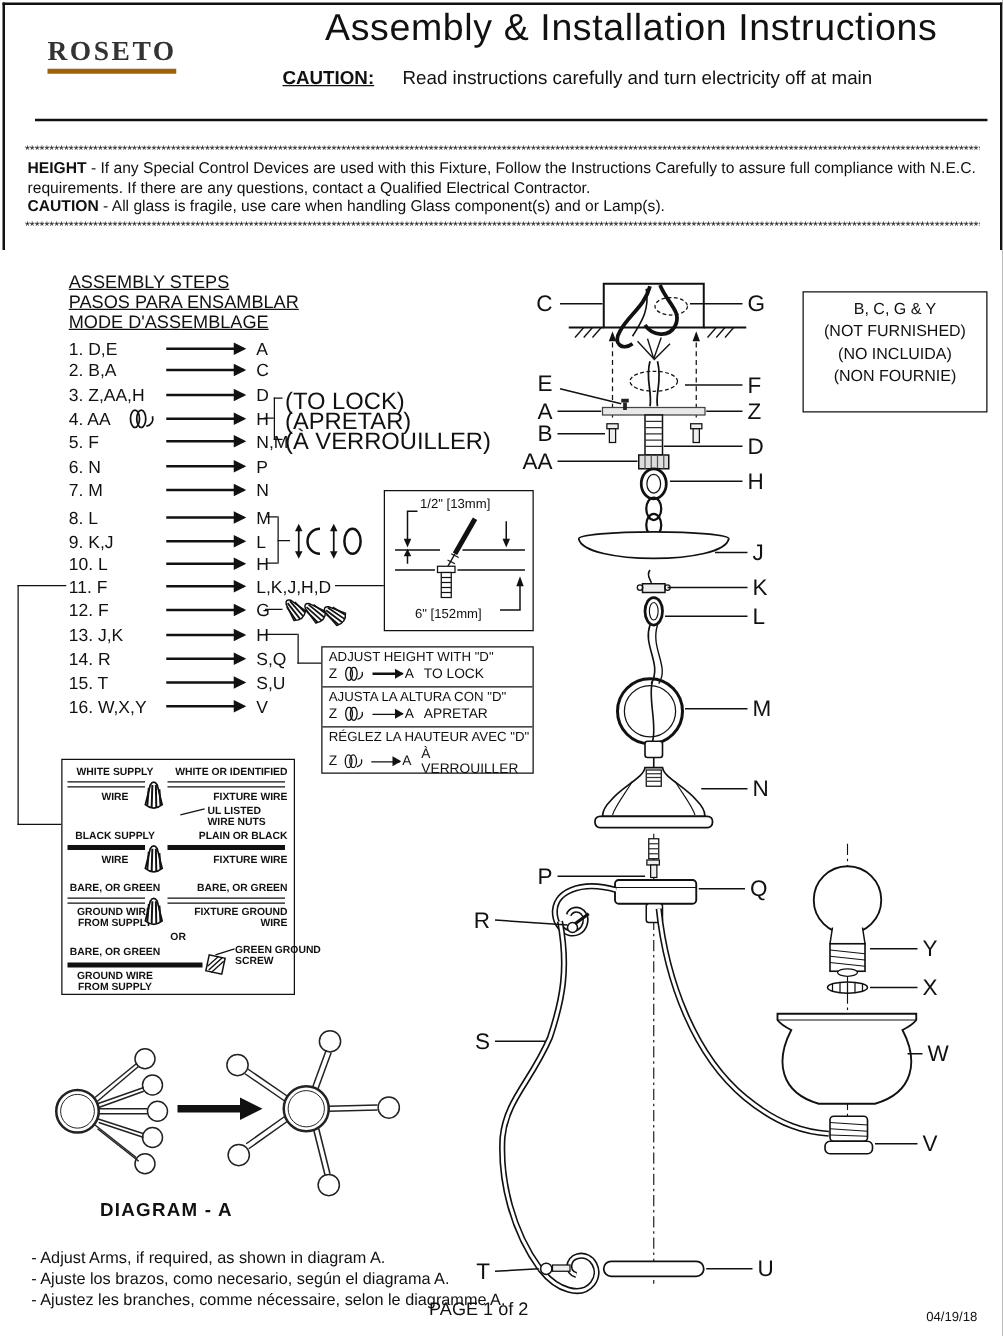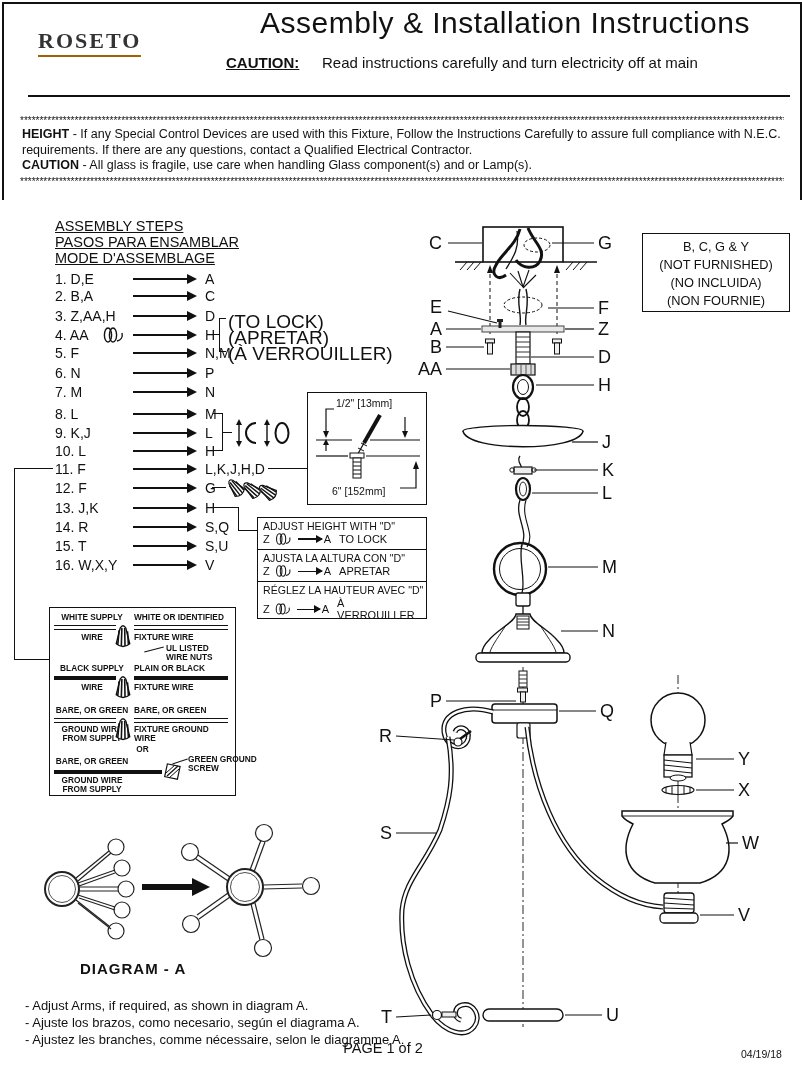--- a/index.html
+++ b/index.html
@@ -1,21 +1,21 @@
 <!DOCTYPE html>
 <html><head>
 <meta charset="utf-8">
 <style>
   html,body{margin:0;padding:0;background:#888;}
   #page{position:relative;width:802px;height:1069px;background:#fff;font-family:"Liberation Sans",sans-serif;color:#111;overflow:hidden;margin:0 auto;}
   .abs{position:absolute;}
   .ln{position:absolute;background:#111;}
   
   .frame{position:absolute;left:2px;top:2px;width:796px;height:196px;border-top:2px solid #111;border-left:2px solid #111;border-right:2px solid #111;}
-  .logo{position:absolute;left:38px;top:28px;font-family:"Liberation Serif",serif;font-size:22px;font-weight:600;letter-spacing:2px;color:#333;border-bottom:2px solid #a16207;padding-bottom:1px;}
+  .logo{position:absolute;left:38px;top:28px;font-family:"Liberation Serif",serif;font-size:22px;font-weight:600;letter-spacing:2px;color:#333;border-bottom:4px solid #a16207;padding-bottom:1px;}
   .title{position:absolute;left:210px;top:6px;width:590px;text-align:center;font-size:30px;letter-spacing:.5px;}
   .cautlab{position:absolute;left:226px;top:54px;font-size:15px;font-weight:bold;text-decoration:underline;}
   .cautline{position:absolute;left:322px;font-size:15px;}
   .hrule{position:absolute;left:28px;top:95px;width:762px;height:2px;background:#111;}
   
   .stars{position:absolute;left:20px;width:764px;font-size:10px;letter-spacing:0;white-space:nowrap;overflow:hidden;}
   .ntext{position:absolute;left:22px;width:764px;font-size:12.5px;line-height:15.5px;}
   .ntext b{font-weight:bold;}
   
   .hd{position:absolute;left:55px;font-size:14.5px;text-decoration:underline;}
@@ -30,25 +30,25 @@
   .mlabel{position:absolute;font-size:10.5px;white-space:nowrap;}
   .adjbox{position:absolute;left:257px;top:517px;width:168px;height:100px;border:1.4px solid #111;}
   .adjcell{position:relative;height:32.2px;border-bottom:1.2px solid #111;padding:2px 5px 0 5px;box-sizing:border-box;}
   .adjcell:last-child{border-bottom:none;}
   .adjtitle{font-size:10.6px;white-space:nowrap;}
   .adjrow{display:flex;align-items:center;font-size:11px;margin-top:1px;}
   .minishaft{position:relative;width:24px;height:1.3px;background:#111;margin:0 2px;}
   .minishaft::after{content:"";position:absolute;right:-1px;top:-3.3px;border-left:7px solid #111;border-top:4px solid transparent;border-bottom:4px solid transparent;}
   .wbox{position:absolute;left:49px;top:607px;width:185px;height:187px;border:1.6px solid #111;font-size:8.3px;font-weight:bold;line-height:9px;}
   .wl{position:absolute;left:2px;width:80px;text-align:center;}
-  .wr{position:absolute;left:84px;width:96px;text-align:left;}
+  .wr{position:absolute;left:84px;width:96px;text-align:right;}
   .wnote{position:absolute;white-space:nowrap;}
   .wire2{position:absolute;height:5px;border-top:1.3px solid #111;border-bottom:1.3px solid #111;box-sizing:border-box;}
   .wire1{position:absolute;height:3.6px;background:#111;}
-  .nfbox{position:absolute;left:642px;top:233px;width:148px;height:79px;border:1.6px solid #111;text-align:center;font-size:12.8px;line-height:18px;padding-top:4px;box-sizing:border-box;}
+  .nfbox{position:absolute;left:642px;top:233px;width:148px;height:97px;border:1.6px solid #111;text-align:center;font-size:12.8px;line-height:18px;padding-top:4px;box-sizing:border-box;}
   
   svg text{font-family:"Liberation Sans",sans-serif;fill:#111;}
   .dtitle{position:absolute;left:80px;top:960px;font-size:15px;font-weight:bold;letter-spacing:1px;}
   .fnote{position:absolute;left:25px;font-size:13px;white-space:nowrap;}
   .pgfoot{position:absolute;left:283px;top:1040px;width:200px;text-align:center;font-size:14.5px;}
   .datefoot{position:absolute;left:741px;top:1048px;font-size:10.5px;}
 </style>
 </head>
 <body>
 

